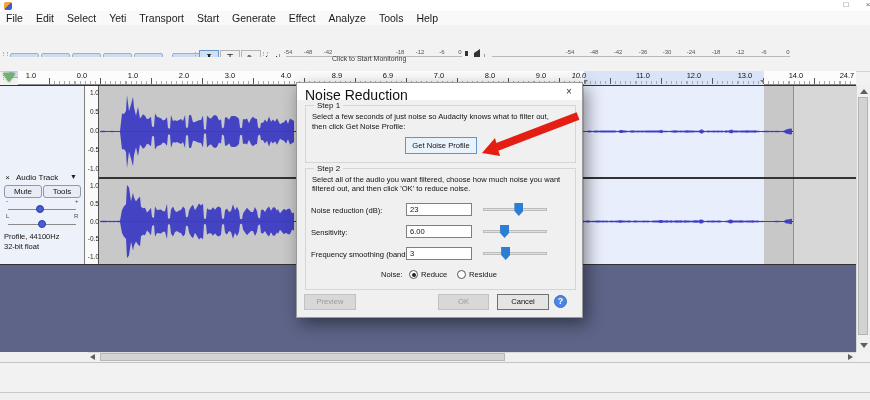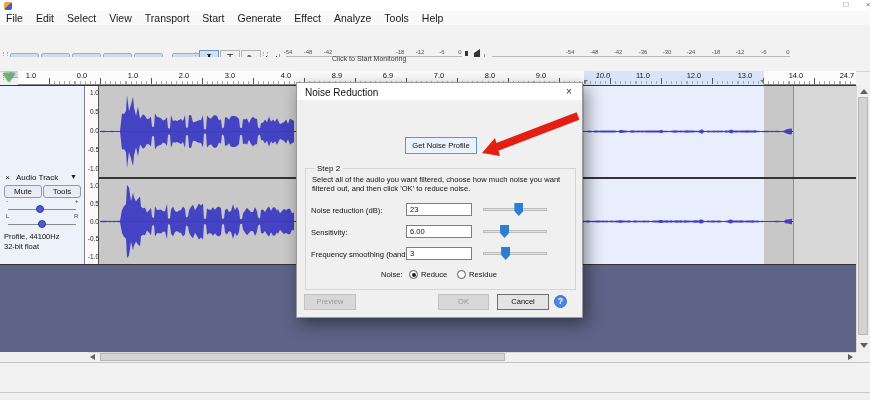--- a/index.html
+++ b/index.html
@@ -131,21 +131,21 @@
 
   
   #selbar{left:0;top:362px;width:870px;height:30px;background:#f2f2f2;border-top:1px solid #c4c4c4;box-sizing:border-box;}
 
   #statusbar{left:0;top:392px;width:870px;height:8px;background:#f0f0f0;border-top:1px solid #c8c8c8;box-sizing:border-box;}
 
   
   #dialog{left:296px;top:82px;width:287px;height:236px;background:#f0f0f0;border:1px solid #9a9a9a;
           box-sizing:border-box;box-shadow:4px 6px 16px rgba(0,0,0,.45);z-index:50;}
   #dlg-title{left:0;top:0;width:285px;height:17px;background:#ffffff;}
-  #dlg-title-text{left:8px;top:4px;font-size:10px;color:#111;}
+  #dlg-title-text{left:8px;top:4px;font-size:14px;color:#111;}
   #dlg-close{left:265px;top:3px;width:14px;height:12px;font-size:10px;color:#333;text-align:center;line-height:12px;}
   .group{border:1px solid #d5d5d5;box-sizing:border-box;position:absolute;}
   .legend{position:absolute;top:-5px;left:8px;background:#f0f0f0;padding:0 3px;font-size:8px;color:#111;}
   .dtext{position:absolute;font-size:7.6px;color:#111;white-space:nowrap;}
   #gnp-btn{left:108px;top:54px;width:72px;height:17px;background:#eaf2fc;border:1px solid #5c96d2;
            box-sizing:border-box;font-size:7.6px;text-align:center;line-height:15px;color:#111;}
   .dlabel{position:absolute;left:14px;font-size:7.6px;color:#111;white-space:nowrap;}
   .dinput{position:absolute;left:109px;width:66px;height:13px;background:#fff;border:1px solid #7f7f7f;
           box-sizing:border-box;font-size:7.6px;line-height:11px;padding-left:3px;color:#111;}
   .dslider{position:absolute;left:186px;width:64px;height:13px;}
@@ -172,21 +172,21 @@
     <div id="appicon" class="abs"></div>
     <div id="apptitle" class="abs">Audacity</div>
     <div class="winbtn abs" style="left:840px;">□</div>
     <div class="winbtn abs" style="left:862px;">×</div>
   </div>
 
   <div id="menubar" class="abs">
       <span>File</span>
       <span>Edit</span>
       <span>Select</span>
-      <span>View</span>
+      <span>Yeti</span>
       <span>Transport</span>
       <span>Start</span>
       <span>Generate</span>
       <span>Effect</span>
       <span>Analyze</span>
       <span>Tools</span>
       <span>Help</span>
     </div>
 
   <div id="toolbar" class="abs">
@@ -359,21 +359,21 @@
       <div class="tl-label abs" style="left: 82px;">0.0</div>
       <div class="tl-label abs" style="left: 133px;">1.0</div>
       <div class="tl-label abs" style="left: 184px;">2.0</div>
       <div class="tl-label abs" style="left: 230px;">3.0</div>
       <div class="tl-label abs" style="left: 286px;">4.0</div>
       <div class="tl-label abs" style="left: 337px;">8.9</div>
       <div class="tl-label abs" style="left: 388px;">6.9</div>
       <div class="tl-label abs" style="left: 439px;">7.0</div>
       <div class="tl-label abs" style="left: 490px;">8.0</div>
       <div class="tl-label abs" style="left: 541px;">9.0</div>
-      <div class="tl-label abs" style="left: 603px; font-style: italic;">10.0</div>
+      <div class="tl-label abs" style="left: 579px; font-style: italic;">10.0</div>
       <div class="tl-label abs" style="left: 643px;">11.0</div>
       <div class="tl-label abs" style="left: 694px;">12.0</div>
       <div class="tl-label abs" style="left: 745px;">13.0</div>
       <div class="tl-label abs" style="left: 796px;">14.0</div>
       <div class="tl-label abs" style="left: 847px;">24.7</div>
     </div>
   <div class="selpin l abs" style="left:584px;"></div>
   <div class="selpin r abs" style="left:760px;"></div>
 
   <div class="wavepanel abs" style="top:86px;height:91px;"></div>
@@ -456,20 +456,25 @@
   </div>
 
   <div id="statusbar" class="abs"></div>
 
   <div id="dialog" class="abs">
     <div id="dlg-title" class="abs">
       <div id="dlg-title-text" class="abs">Noise Reduction</div>
       <div id="dlg-close" class="abs">×</div>
     </div>
 
+    <div class="group" style="left:8px;top:22px;width:271px;height:58px;">
+      <div class="legend">Step 1</div>
+      <div class="dtext" style="left:6px;top:6px;">Select a few seconds of just noise so Audacity knows what to filter out,</div>
+      <div class="dtext" style="left:6px;top:16px;">then click Get Noise Profile:</div>
+    </div>
     <div id="gnp-btn" class="abs">Get Noise Profile</div>
 
     <div class="group" style="left:8px;top:85px;width:271px;height:122px;">
       <div class="legend">Step 2</div>
       <div class="dtext" style="left:6px;top:15px;">filtered out, and then click 'OK' to reduce noise.</div>
       <div class="dtext" style="left:6px;top:6px;">Select all of the audio you want filtered, choose how much noise you want</div>
     </div>
 
     <div class="dlabel" style="top:123px;">Noise reduction (dB):</div>
     <div class="dinput" style="top:120px;">23</div>

